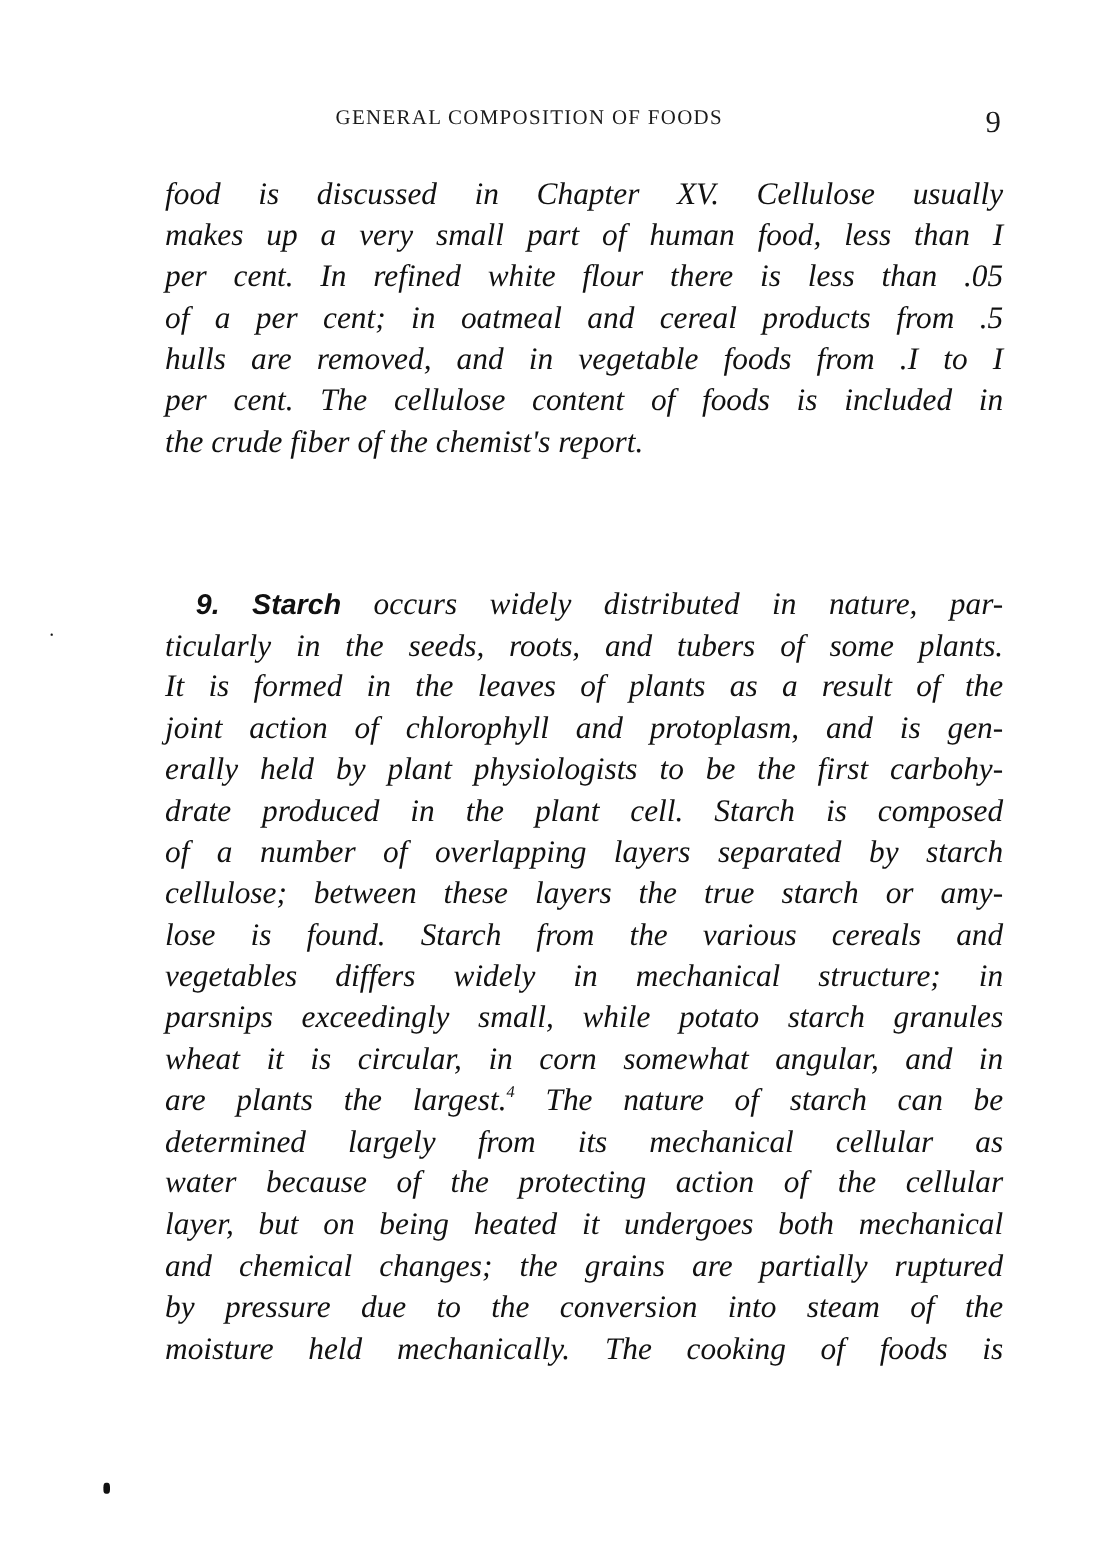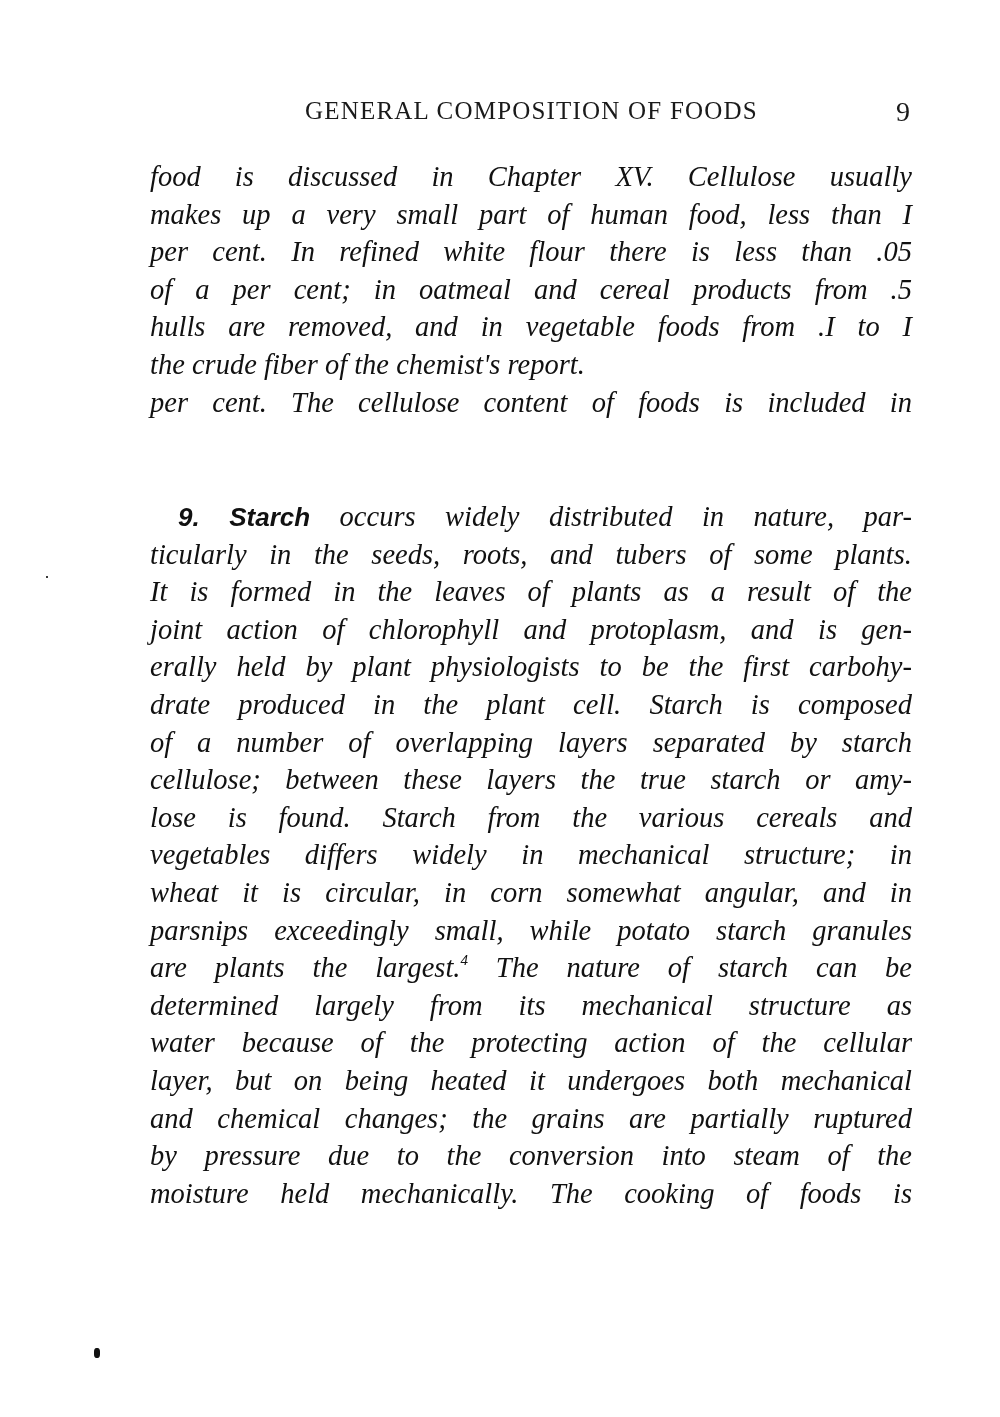--- a/index.html
+++ b/index.html
@@ -1,80 +1,80 @@
 <!DOCTYPE html>
 <html><head>
   <meta charset="utf-8">
   <style>
     html, body { margin: 0; padding: 0; background: #ffffff; }
     body { width: 1000px; height: 1417px; position: relative; overflow: hidden; color: #111; }
     .page { position: absolute; left: 0; top: 0; width: 1000px; height: 1417px; background: #fff; }
     .running-head {
       position: absolute; left: 305px; top: 97px;
-      font-family: "Liberation Serif", serif; font-size: 25px; letter-spacing: 1.2px;
+      font-family: "Liberation Serif", serif; font-size: 19px; letter-spacing: 1.2px;
       color: #1a1a1a;
     }
     .page-number {
       position: absolute; left: 896px; top: 96px;
       font-family: "Liberation Serif", serif; font-size: 28px; color: #1a1a1a;
     }
     .lines {
       position: absolute; left: 150px; width: 762px;
       font-family: "Liberation Serif", serif; font-size: 28.5px; color: #111; font-style: italic;
     }
     .line {
       height: 37.6px; line-height: 37.6px; white-space: nowrap;
       text-align: justify; text-align-last: justify; overflow: visible;
     }
     .line.last { text-align-last: left; }
     .para1 { top: 158px; }
     .para2 { top: 498px; }
     .sec-num, .sec-term { font-family: "Liberation Sans", sans-serif; font-weight: bold; font-size: 26px; }
-    .indent { padding-left: 28px; }
+    .indent { padding-left: 28px; margin-top: 33px; }
     sup { font-size: 15px; line-height: 0; vertical-align: 12px; }
     .speck { position: absolute; background: #111; border-radius: 40%; }
   </style>
 </head>
 <body>
 
 <div class="page">
   <div class="running-head">GENERAL COMPOSITION OF FOODS</div>
   <div class="page-number">9</div>
 
   <div class="lines para1">
     <div class="line">food is discussed in Chapter XV.  Cellulose usually</div>
     <div class="line">makes up a very small part of human food, less than I</div>
     <div class="line">per cent.  In refined white flour there is less than .05</div>
     <div class="line">of a per cent; in oatmeal and cereal products from .5</div>
     <div class="line">hulls are removed, and in vegetable foods from .I to I</div>
+    <div class="line">per cent.  The cellulose content of foods is included in</div>
     <div class="line last">the crude fiber of the chemist's report.</div>
-    <div class="line">per cent.  The cellulose content of foods is included in</div>
   </div>
 
   <div class="lines para2">
     <div class="line indent">
       <span class="sec-num">9.</span>
       <span class="sec-term">Starch</span>
       <span>occurs widely distributed in nature, par-</span>
     </div>
     <div class="line">ticularly in the seeds, roots, and tubers of some plants.</div>
     <div class="line">It is formed in the leaves of plants as a result of the</div>
     <div class="line">joint action of chlorophyll and protoplasm, and is gen-</div>
     <div class="line">erally held by plant physiologists to be the first carbohy-</div>
     <div class="line">drate produced in the plant cell.  Starch is composed</div>
     <div class="line">of a number of overlapping layers separated by starch</div>
     <div class="line">cellulose; between these layers the true starch or amy-</div>
     <div class="line">lose is found.  Starch from the various cereals and</div>
     <div class="line">vegetables differs widely in mechanical structure; in</div>
+    <div class="line">parsnips exceedingly small, while potato starch granules</div>
     <div class="line">wheat it is circular, in corn somewhat angular, and in</div>
-    <div class="line">parsnips exceedingly small, while potato starch granules</div>
     <div class="line">
       <span>are plants the largest.</span><sup>4</sup><span>  The nature of starch can be</span>
     </div>
-    <div class="line">determined largely from its mechanical structure as</div>
+    <div class="line">determined largely from its mechanical cellular as</div>
     <div class="line">water because of the protecting action of the cellular</div>
     <div class="line">layer, but on being heated it undergoes both mechanical</div>
     <div class="line">and chemical changes; the grains are partially ruptured</div>
     <div class="line">by pressure due to the conversion into steam of the</div>
     <div class="line">moisture held mechanically.  The cooking of foods is</div>
   </div>
 
   <div class="speck" style="left:94px; top:1348px; width:6px; height:10px;"></div>
   <div class="speck" style="left:46px; top:576px; width:2px; height:2px;"></div>
 </div>

